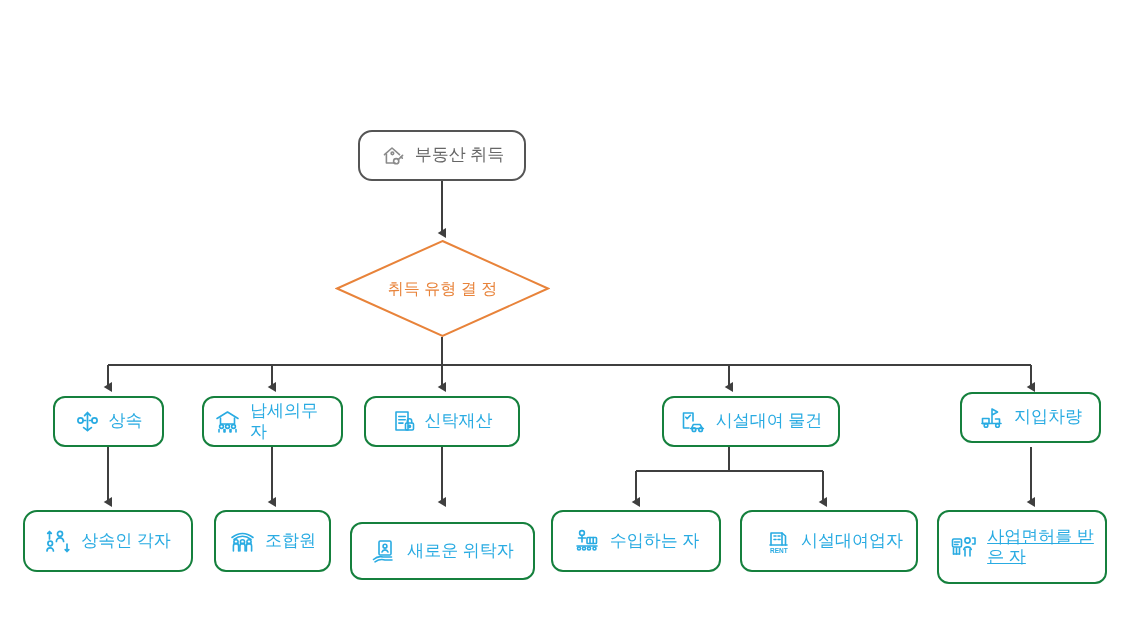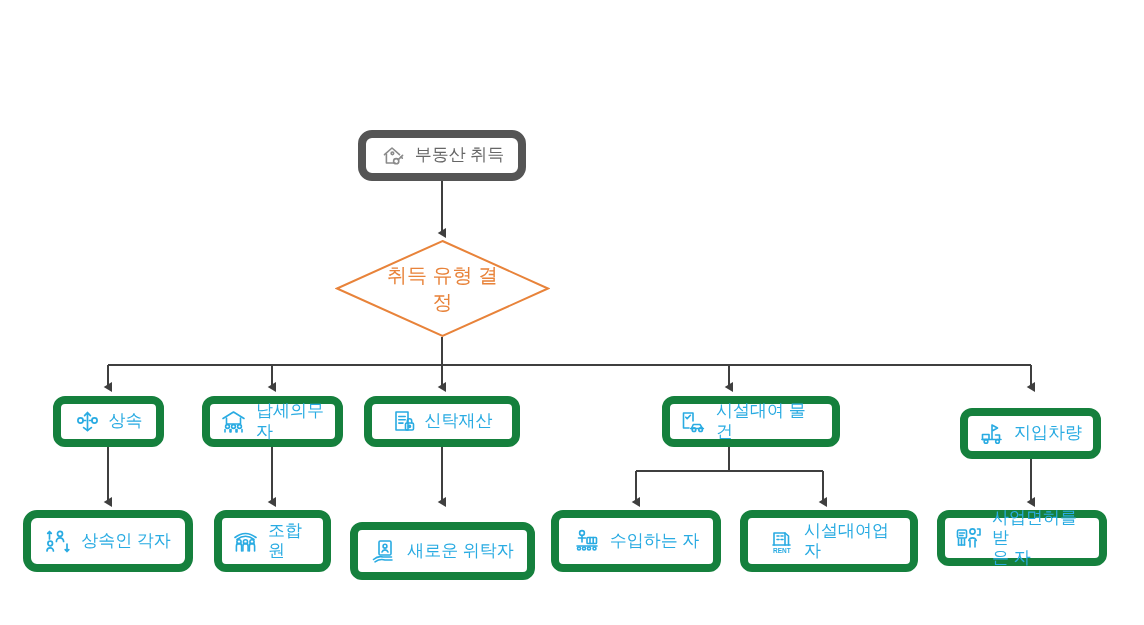--- a/index.html
+++ b/index.html
@@ -37,21 +37,21 @@
     letter-spacing: 0.2px;
     white-space: nowrap;
   }
   .node {
     position: absolute;
     box-sizing: border-box;
     display: flex;
     align-items: center;
     justify-content: center;
     gap: 9px;
-    border: 8px solid #15803d;
+    border: 2px solid #15803d;
     border-radius: 12px;
     background: #ffffff;
     color: #29abe2;
     font-size: 17px;
     line-height: 1.18;
     padding: 0 10px;
     z-index: 3;
   }
   .node.root {
     border-color: #555555;
@@ -76,21 +76,21 @@
     position: absolute;
     left: 0;
     top: 0;
     width: 100%;
     height: 100%;
     display: flex;
     align-items: center;
     justify-content: center;
     text-align: center;
     color: #e8833a;
-    font-size: 20px;
+    font-size: 16px;
     line-height: 1.35;
     box-sizing: border-box;
     padding: 0 46px;
   }
 </style>
 </head>
 <body>
 
 <div id="canvas">
 
@@ -195,21 +195,21 @@
         <path d="M5.8 8.2 L7.2 9.6 L10.4 6.3"></path>
         <path d="M11.5 19.5 L13.3 15.5 L20 15.5 L22.5 19.5"></path>
         <path d="M10.6 19.5 L23.4 19.5"></path>
         <circle cx="14" cy="20.7" r="1.8"></circle>
         <circle cx="20.6" cy="20.7" r="1.8"></circle>
       </svg>
     </span>
     <span class="lbl">시설대여 물건</span>
   </div>
 
-  <div class="node" style="left:960px; top:408px; width:141px; height:51px;">
+  <div class="node" style="left:960px; top:392px; width:141px; height:51px;">
     <span class="ic">
       <svg width="26" height="25" viewBox="0 0 26 25" fill="none" stroke="#29abe2" stroke-width="1.6" stroke-linecap="round" stroke-linejoin="round">
         <path d="M13 4 L13 18 M13 4 L18.5 7 L13 10"></path>
         <path d="M3.5 13.5 L10 13.5 L10 18.5 L3.5 18.5 Z"></path>
         <path d="M3 18.5 L22 18.5"></path>
         <circle cx="7" cy="20.4" r="1.8"></circle>
         <circle cx="18.5" cy="20.4" r="1.8"></circle>
         <path d="M20.5 18.5 L20.5 14 L16.5 14"></path>
       </svg>
     </span>
@@ -282,21 +282,21 @@
         <path d="M6 17 L6 5 L17 5 L17 17"></path>
         <path d="M9 8 L11 8 M13 8 L15 8 M9 11.5 L11 11.5 M13 11.5 L15 11.5"></path>
         <path d="M17 5 L20.5 8 L20.5 17"></path>
         <path d="M5 17 L22 17"></path>
         <text x="5" y="24.5" font-family="Liberation Sans, sans-serif" font-size="6.5" font-weight="bold" fill="#29abe2" stroke="none">RENT</text>
       </svg>
     </span>
     <span class="lbl">시설대여업자</span>
   </div>
 
-  <div class="node" style="left:937px; top:510px; width:170px; height:56px;">
+  <div class="node" style="left:937px; top:510px; width:170px; height:74px;text-decoration:underline;">
     <span class="ic">
       <svg width="28" height="26" viewBox="0 0 28 26" fill="none" stroke="#29abe2" stroke-width="1.6" stroke-linecap="round" stroke-linejoin="round">
         <rect x="2.5" y="5" width="9" height="8" rx="1.2"></rect>
         <path d="M4.5 8 L9.5 8 M4.5 10.5 L8 10.5"></path>
         <path d="M3.5 14 L3.5 20 M6.5 14 L6.5 20 M9.5 14 L9.5 20"></path>
         <path d="M3.5 20 L9.5 20"></path>
         <circle cx="17.5" cy="6.5" r="2.6"></circle>
         <path d="M13.8 15.5 A3.9 3.9 0 0 1 21.2 15.5"></path>
         <path d="M15 15.5 L15 22 M20 15.5 L20 22"></path>
         <path d="M22.5 4 L25 4 L25 10 L22.5 10"></path>

